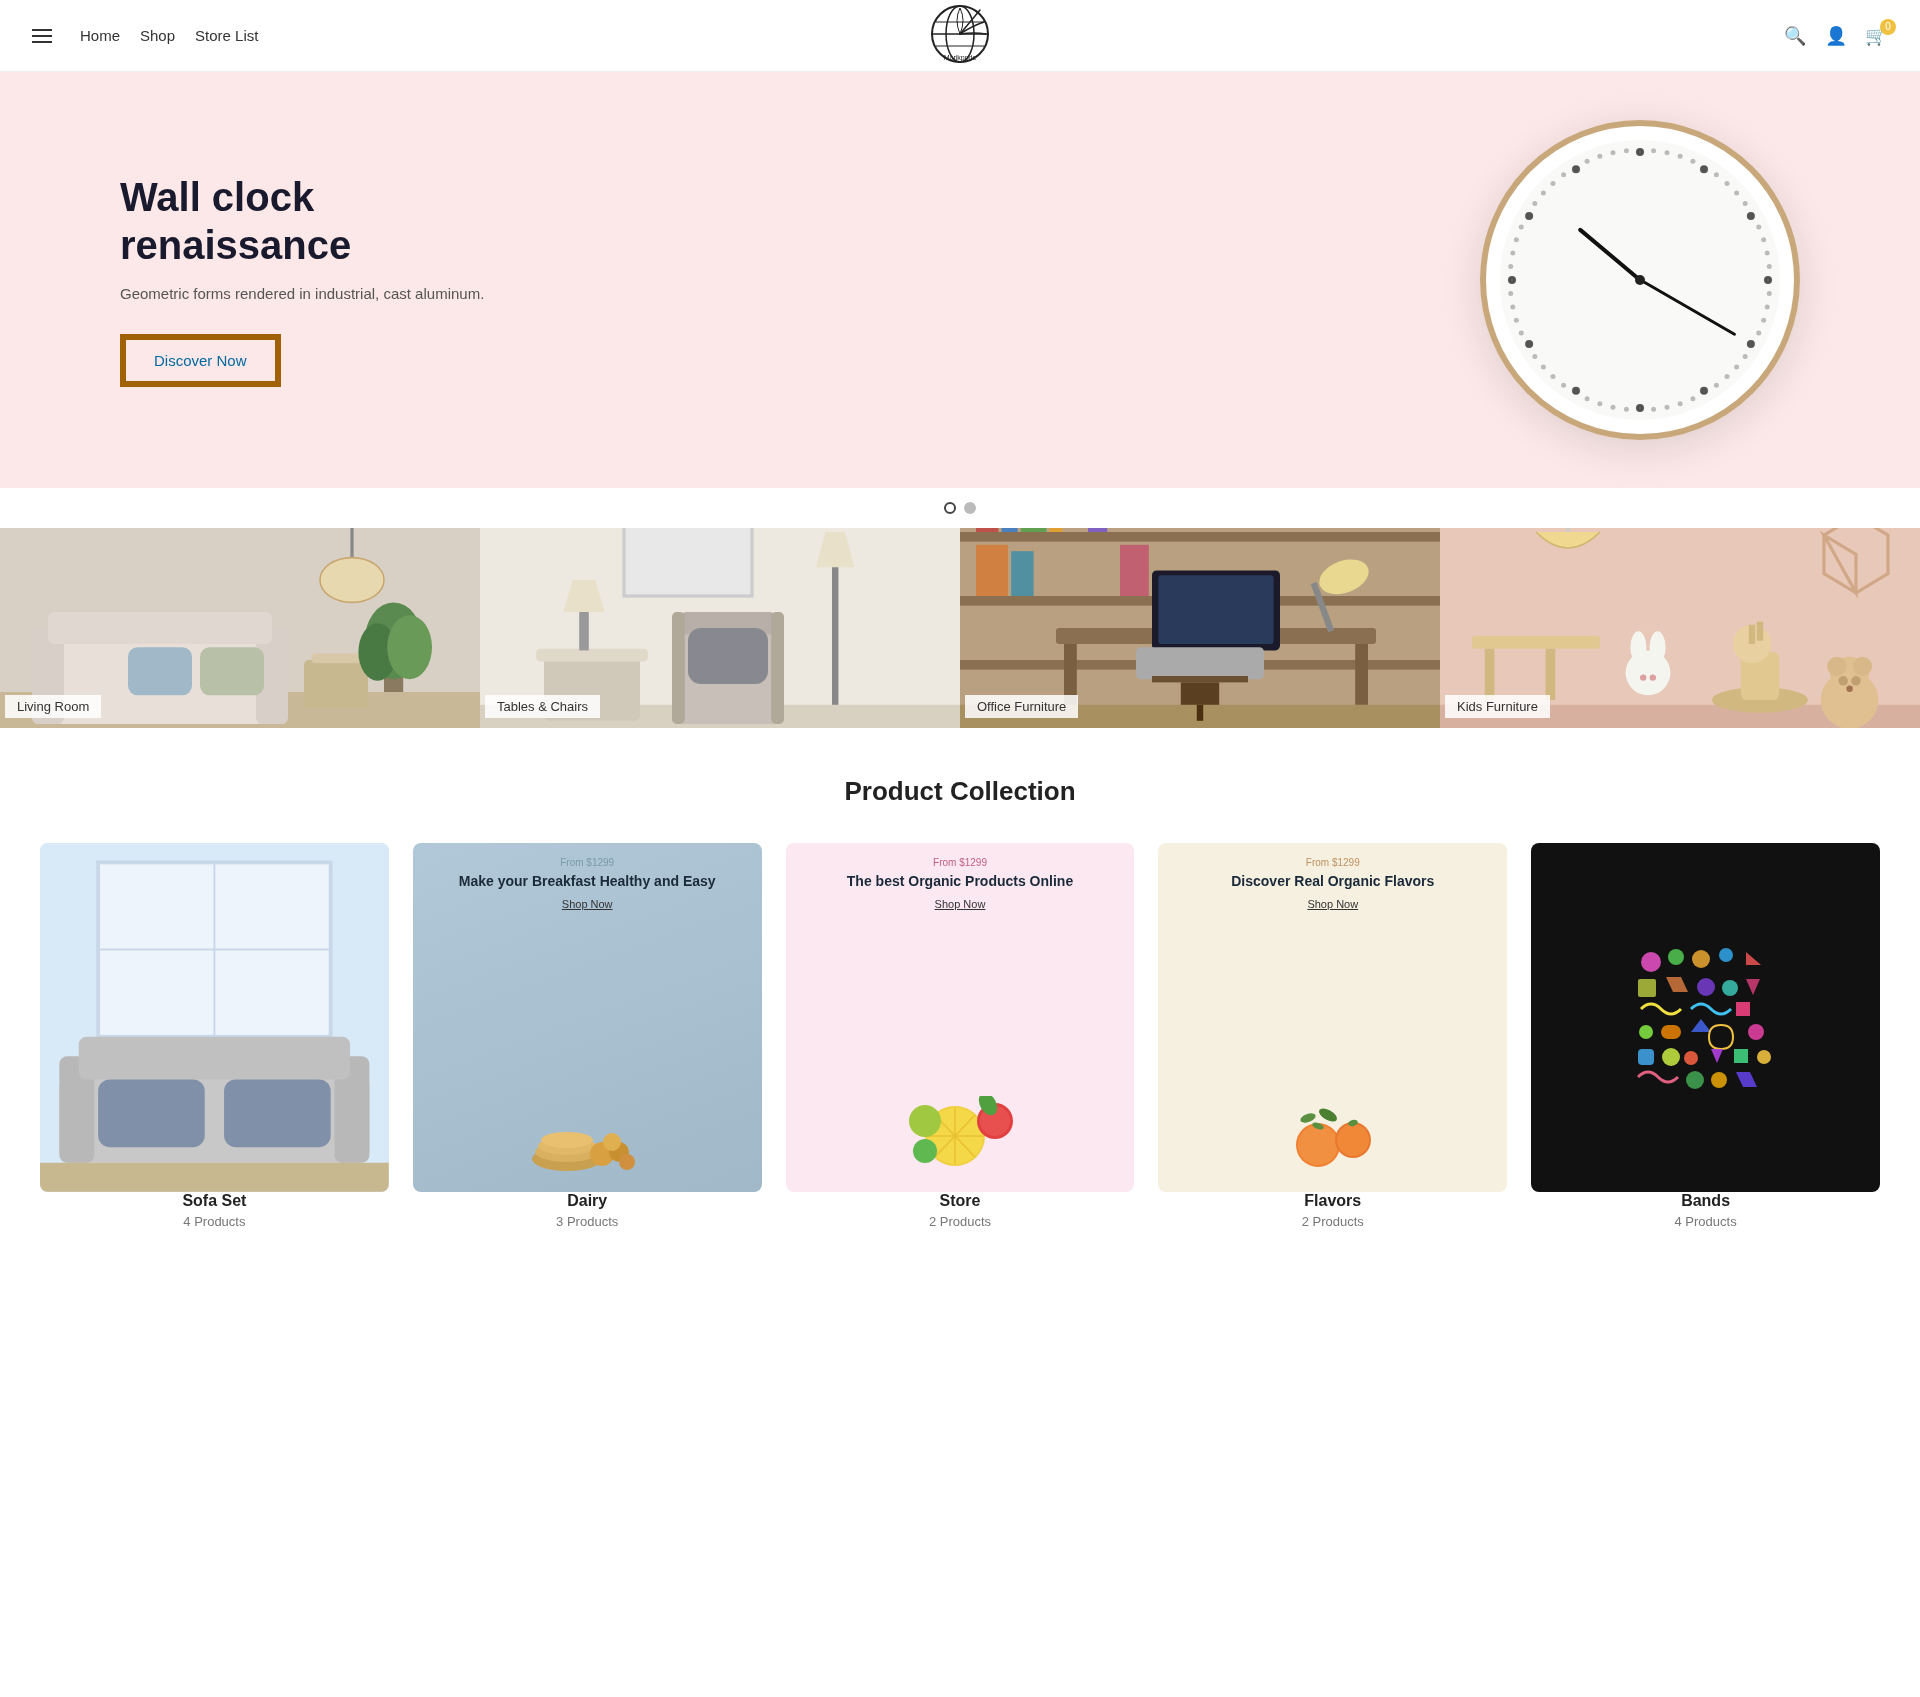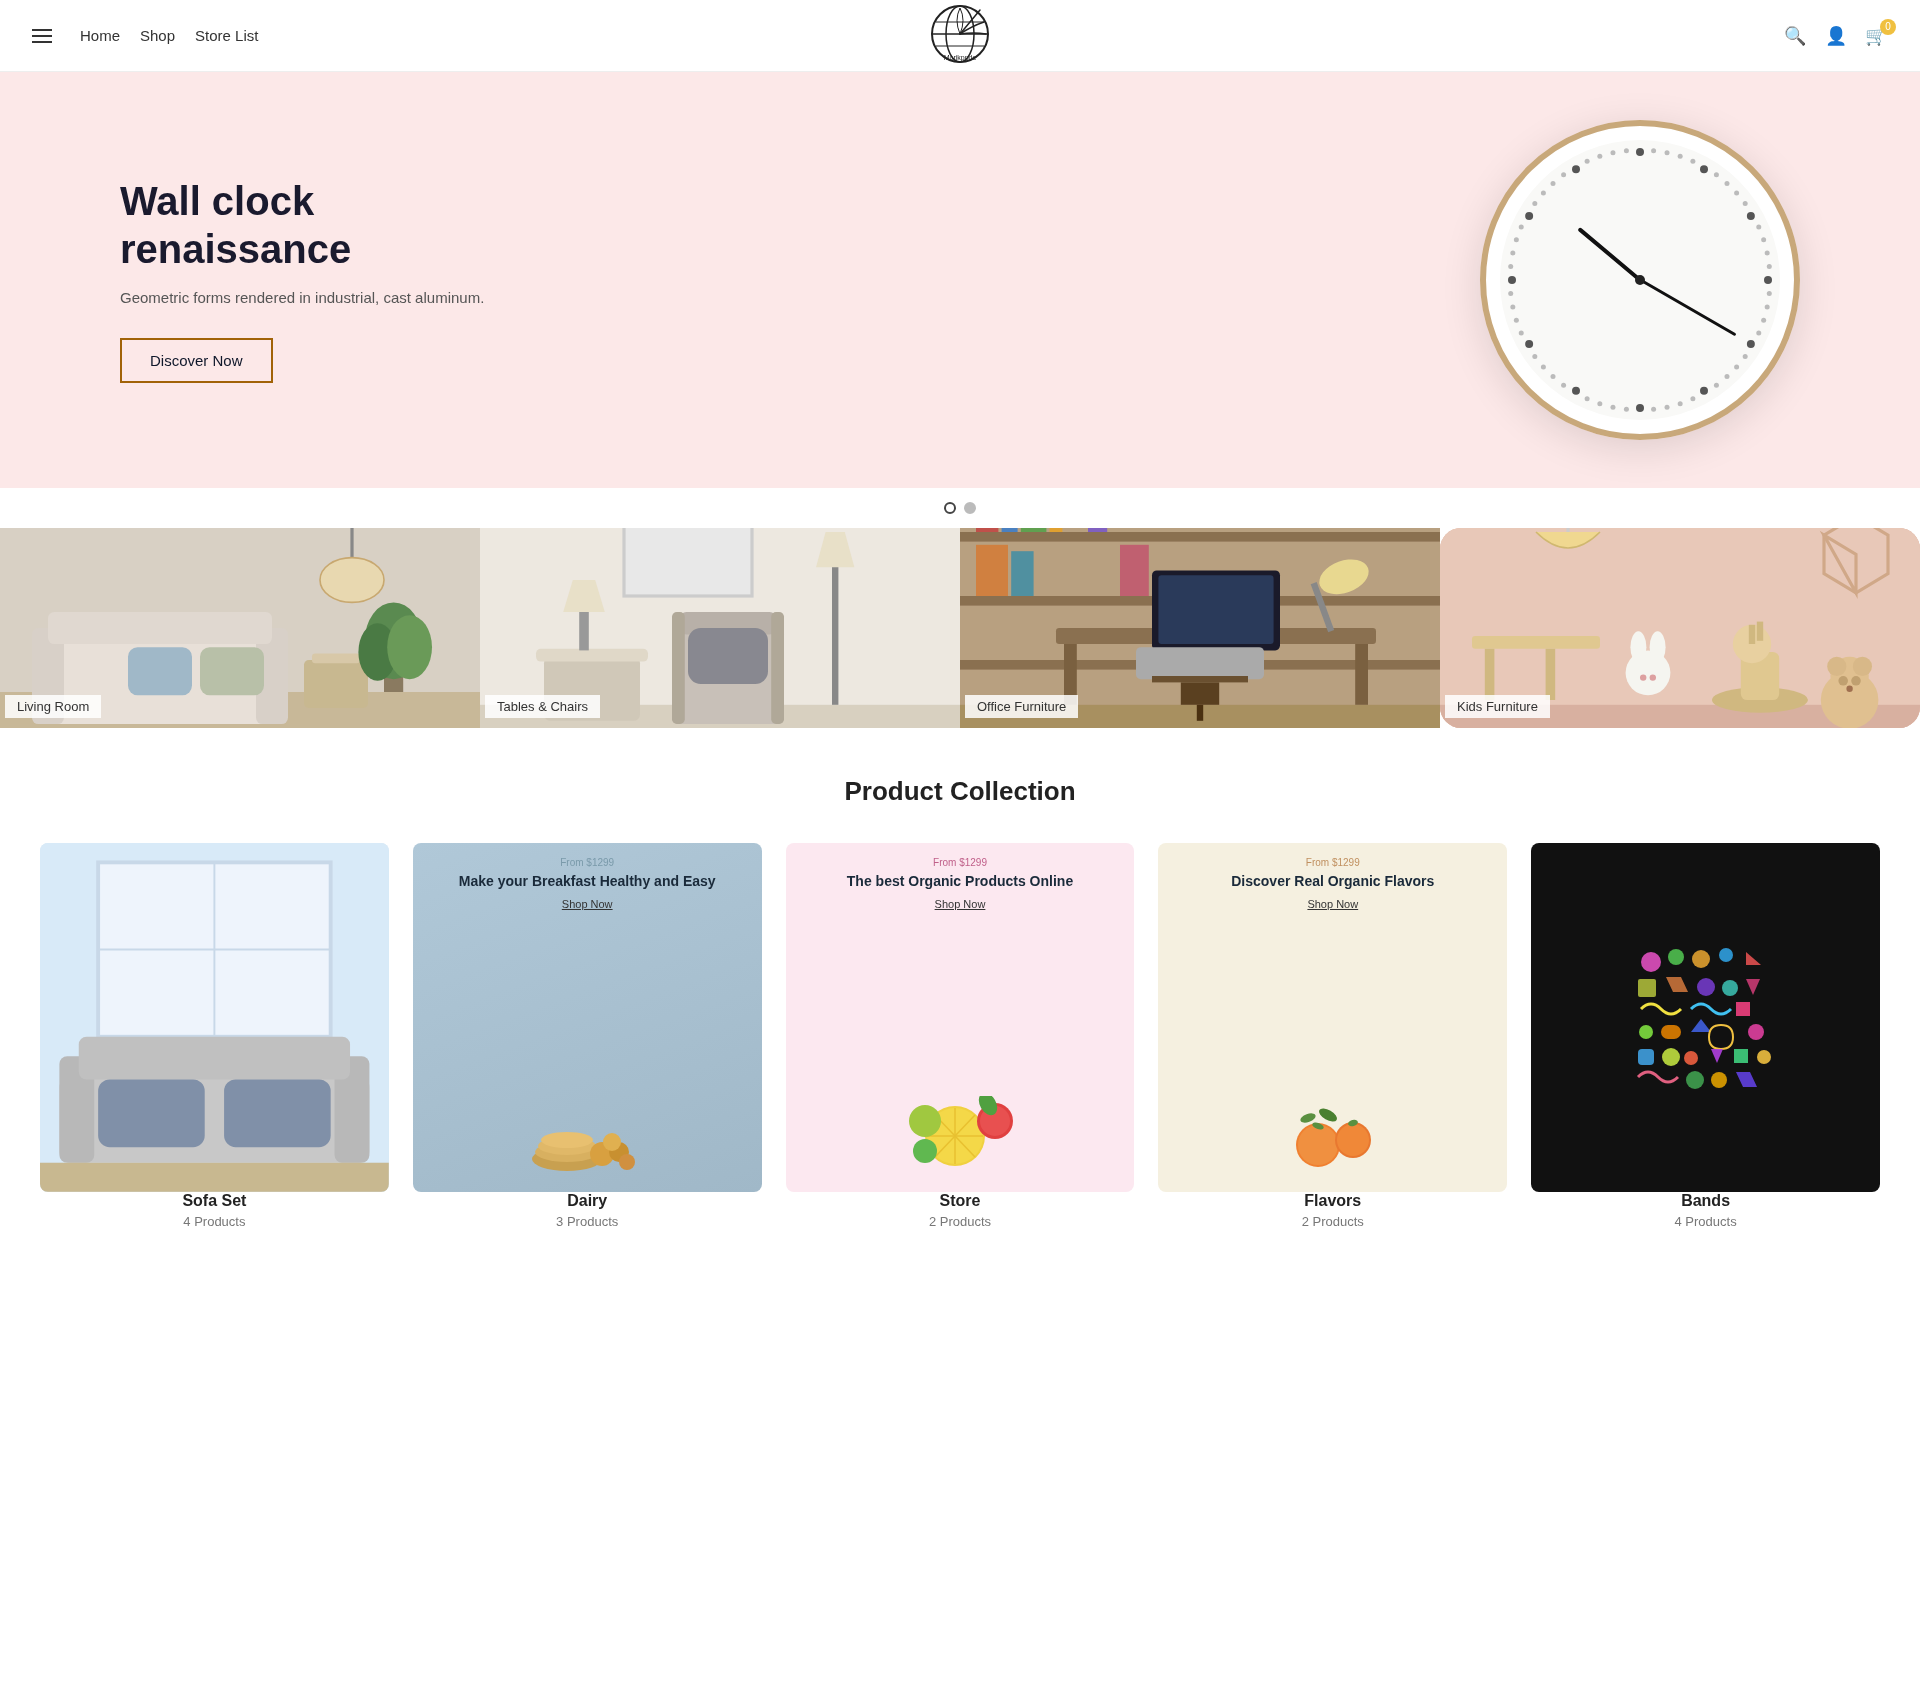--- a/index.html
+++ b/index.html
@@ -43,21 +43,21 @@
       padding: 48px 120px;
       min-height: 380px;
       position: relative;
       overflow: hidden;
     }
     .hero-content { max-width: 420px; }
     .hero-title { font-size: 40px; font-weight: 700; color: #1a1a2e; margin-bottom: 16px; line-height: 1.2; }
     .hero-subtitle { font-size: 15px; color: #555; margin-bottom: 32px; }
     .hero-btn {
       display: inline-block; padding: 12px 28px;
-      border: 2px solid #a16207; color: #0f172a;
+      border: 6px solid #a16207; color: #0369a1;
       background: transparent; font-size: 15px; cursor: pointer;
       text-decoration: none; font-weight: 500;
     }
     .hero-image { flex: 1; display: flex; justify-content: flex-end; align-items: center; }
     .clock-img {
       width: 320px; height: 320px;
       background: radial-gradient(circle, #fff 70%, #e0d0c0 100%);
       border-radius: 50%;
       border: 6px solid #c8a87a;
       position: relative;
@@ -388,21 +388,21 @@
 
         <rect x="120" y="130" width="60" height="4" fill="#6a5030"></rect>
         <rect x="138" y="134" width="24" height="14" fill="#5a4020"></rect>
         <rect x="148" y="148" width="4" height="10" fill="#4a3010"></rect>
       </svg>
       <span class="category-label">Office Furniture</span>
     </div>
   </div>
 
   <div class="category-item">
-    <div style="width:100%;height:100%;background:linear-gradient(135deg,#e8c8b8,#d4a898);position:relative;overflow:hidden;border-radius:21px;">
+    <div style="width:100%;height:100%;background:linear-gradient(135deg,#e8c8b8,#d4a898);position:relative;overflow:hidden;">
       <svg width="100%" height="100%" viewBox="0 0 300 200" xmlns="http://www.w3.org/2000/svg" preserveAspectRatio="xMidYMid slice">
         <rect width="300" height="200" fill="#e8c0b0"></rect>
 
         <rect x="0" y="145" width="300" height="55" fill="#d8b0a0"></rect>
 
         <rect x="0" y="0" width="300" height="148" fill="#e8c8b8"></rect>
 
         <polygon points="260,30 280,42 280,66 260,78 240,66 240,42" fill="none" stroke="#d0a888" stroke-width="2"></polygon>
         <polygon points="240,42 260,54 260,78" fill="none" stroke="#d0a888" stroke-width="2"></polygon>
 

